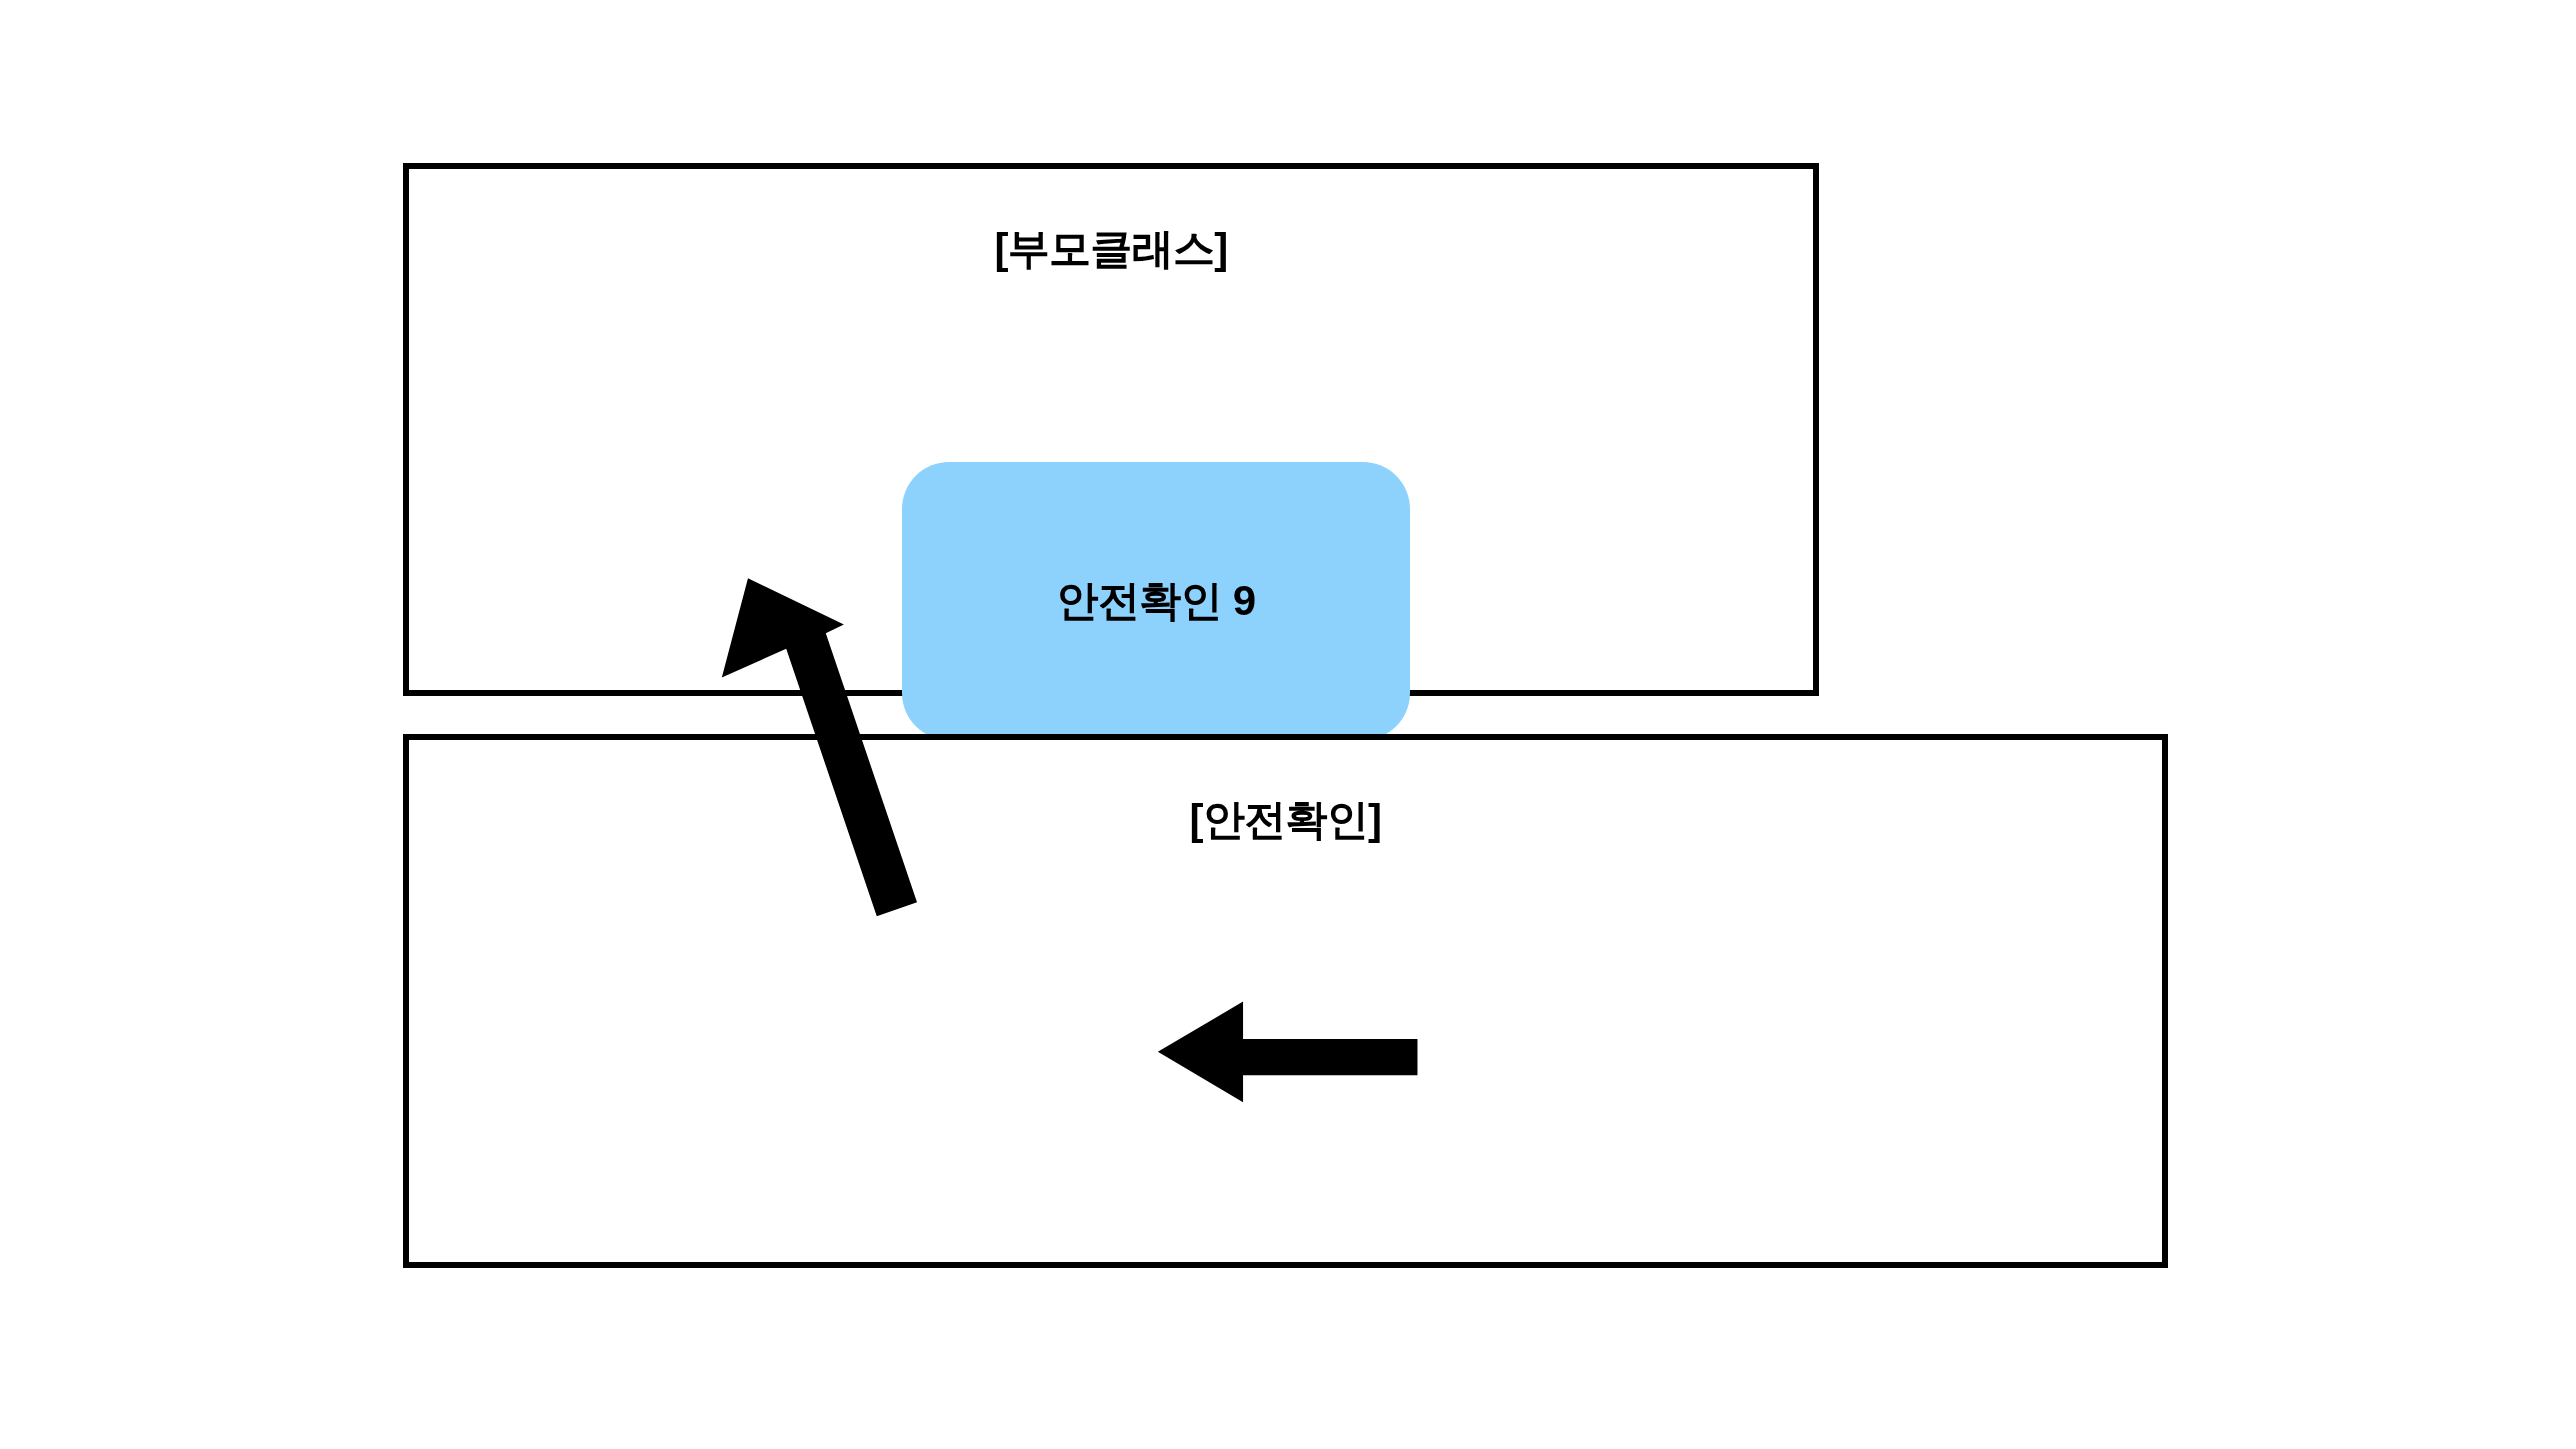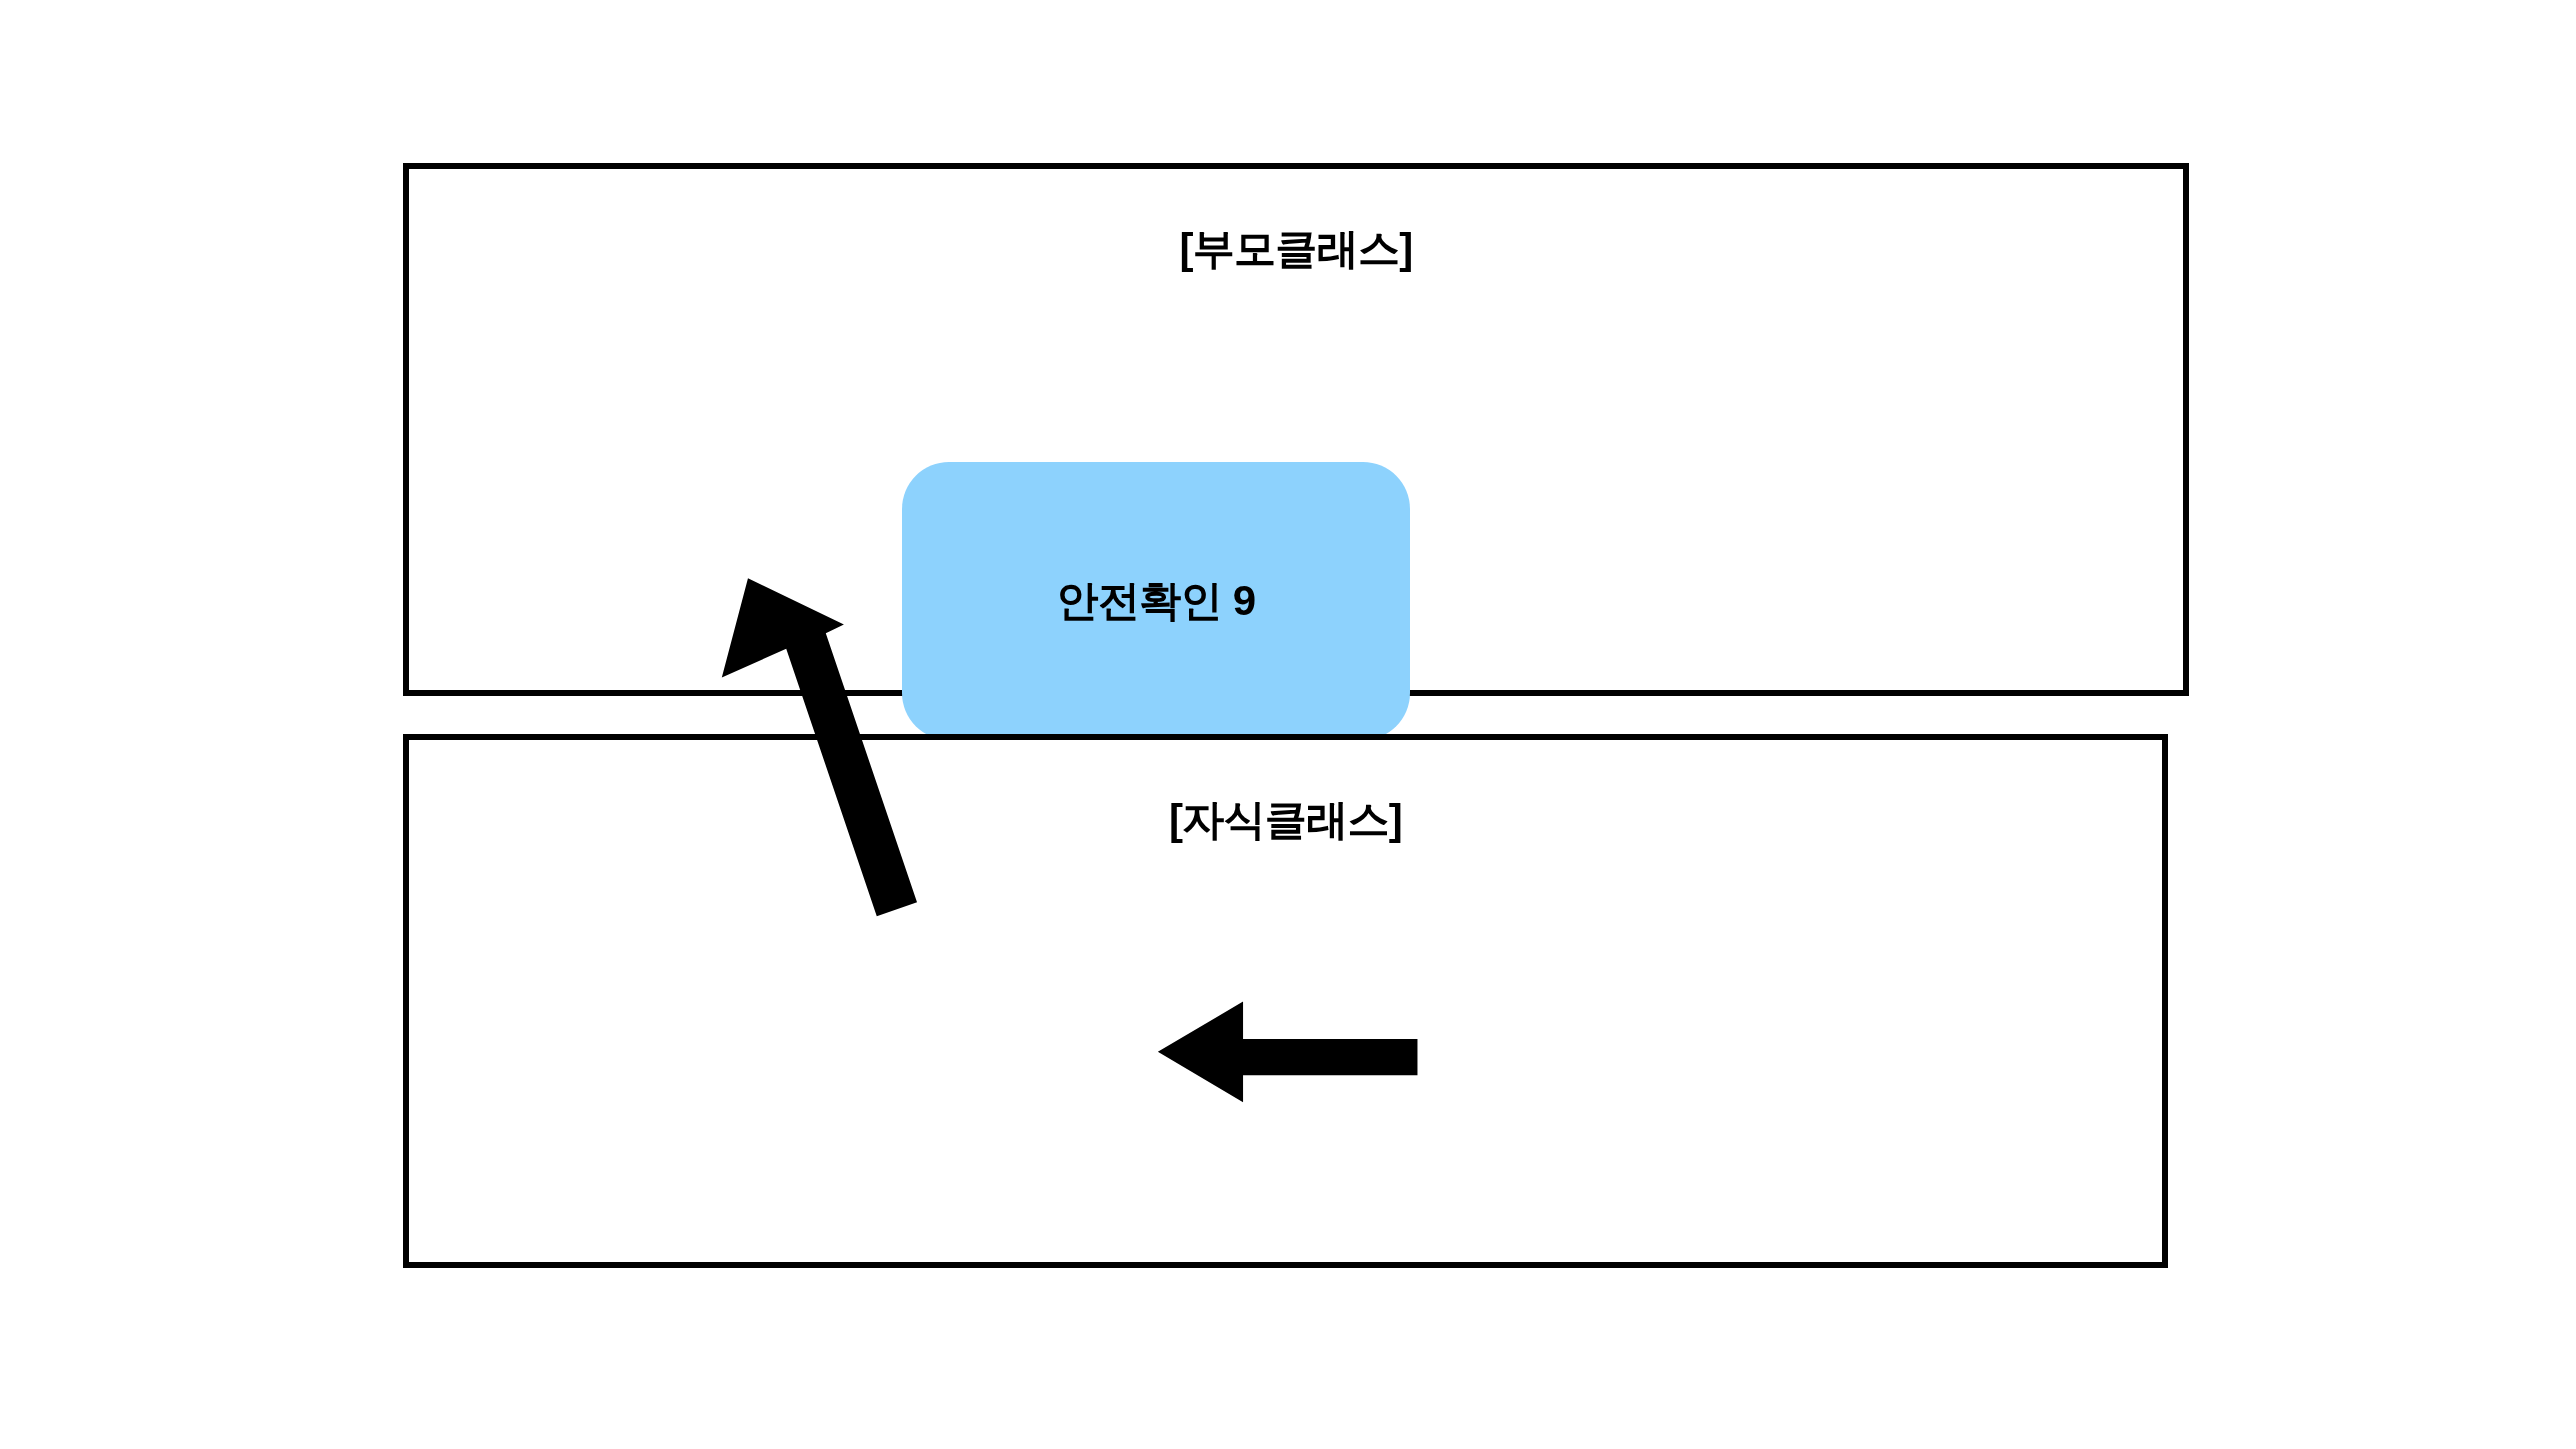--- a/index.html
+++ b/index.html
@@ -25,21 +25,21 @@
   
   .class-panel {
     position: absolute;
     box-sizing: border-box;
     background: #ffffff;
     border: 6.7px solid #000000;
   }
   #panel-parent {
     left: 403px;
     top: 163px;
-    width: 1786px;
+    width: 1416px;
     height: 533px;
   }
   #panel-child {
     left: 403px;
     top: 734px;
     width: 1765px;
     height: 534px;
   }
 
   
@@ -102,21 +102,21 @@
 
   <div id="panel-parent" class="class-panel">
     <div class="panel-title">[부모클래스]</div>
 
     <div id="node-parent-method" class="node node-blue">
       <span>안전확인 9</span>
     </div>
   </div>
 
   <div id="panel-child" class="class-panel">
-    <div class="panel-title">[자식클래스]</div>
+    <div class="panel-title">[안전확인]</div>
 
   </div>
 
   <svg id="arrow-layer" viewBox="0 0 3840 2160">
 
     <polygon class="arrow-shape" points="1115,862
                      1076,1010
                      1172,967
                      1307,1366
                      1367,1345

